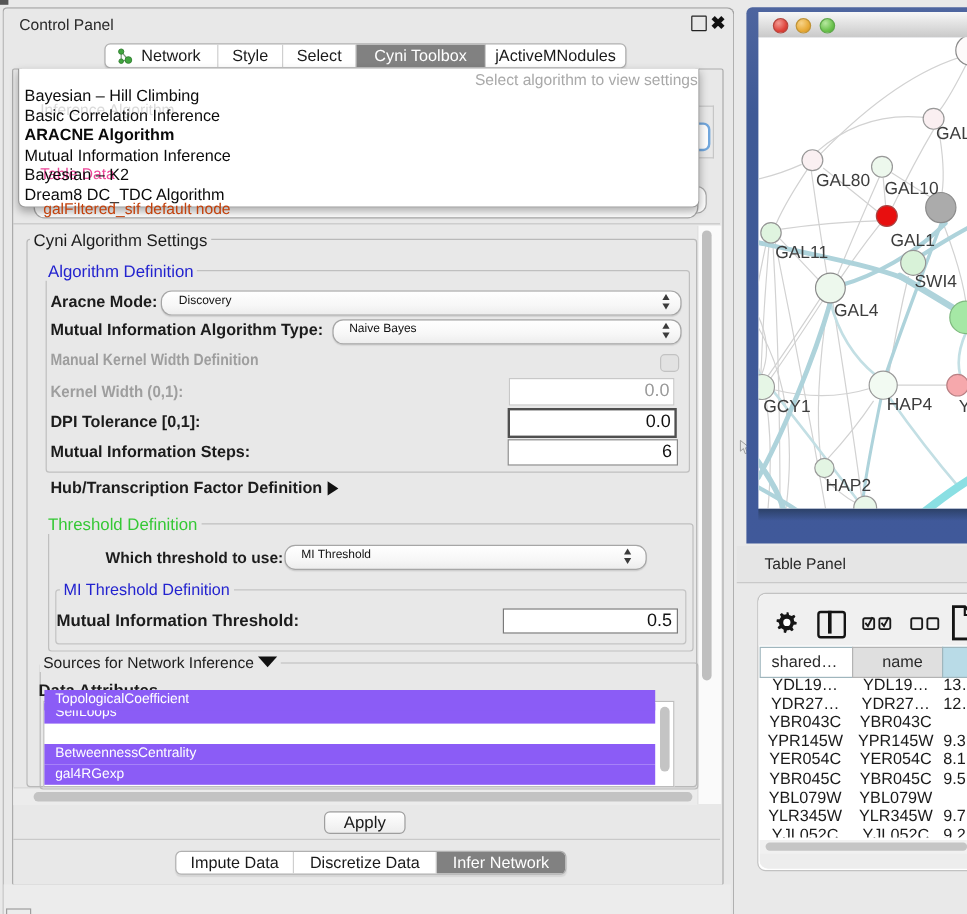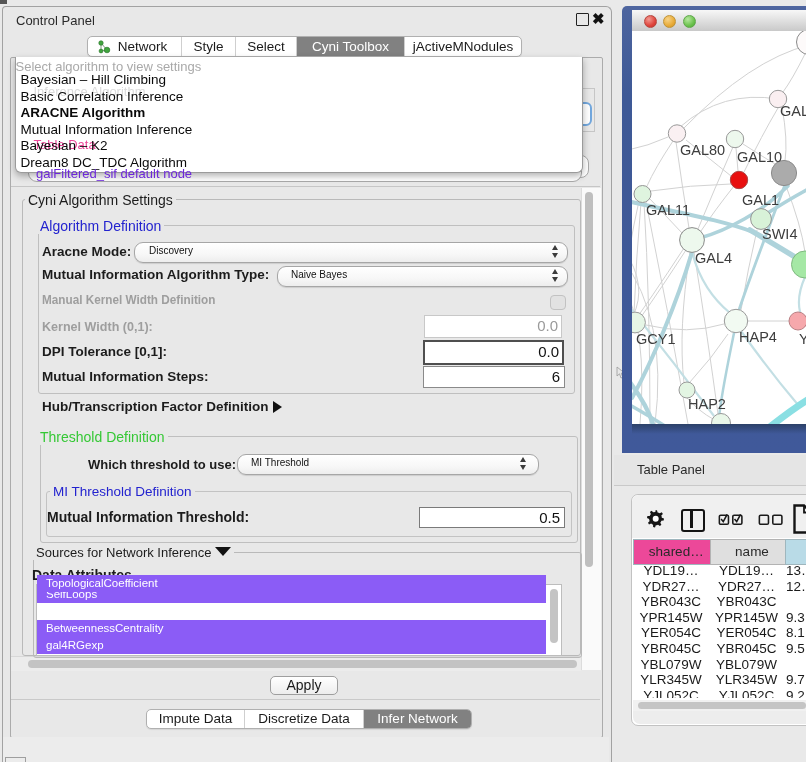--- a/index.html
+++ b/index.html
@@ -56,33 +56,33 @@
  <div class="t" style="width:116px">jActiveMNodules</div>
 </div>
 
 <div class="ab" style="left:560px;top:88px;width:34px;height:42px;border:1px solid #c6c6c6;border-left:none;background:#e8e8e8"></div>
 <div class="ab" style="left:570px;top:102px;width:18px;height:20px;border:2.5px solid #72a7dd;border-radius:6px;background:#fff"></div>
 <div class="ab" style="left:562px;top:155px;width:25px;height:21px;border:1px solid #a9a9a9;border-radius:8px;background:#fff"></div>
 
 <div class="ab" style="left:28px;top:160px;width:552px;height:20px;border:1px solid #a9a9a9;border-radius:9px;background:#fff"></div>
 
 <div class="ab" style="left:14.5px;top:57px;width:566px;height:115px;background:#fff;border:1px solid #9b9b9b;border-top:none;border-radius:0 0 6px 6px;box-shadow:0 3px 7px rgba(0,0,0,0.3)">
- <div class="ab" style="left:0;top:1.5px;width:100%;text-align:left;font-size:13px;color:#a9a9a9">Select algorithm to view settings</div>
+ <div class="ab" style="left:0;top:1.5px;width:100%;text-align:right;font-size:13px;color:#a9a9a9">Select algorithm to view settings</div>
  <div class="ab" style="left:18px;top:27px;font-size:13px;color:#dadada;white-space:nowrap">Inference Algorithm</div>
  <div class="ab" style="left:18px;top:80px;font-size:13px;color:#ec4899;white-space:nowrap">Table Data</div>
  <div class="ab" style="left:5px;top:15px;font-size:13.5px;color:#0a0a0a;line-height:16.5px;white-space:nowrap">
   Bayesian – Hill Climbing<br>
   Basic Correlation Inference<br>
   <span class="b">ARACNE Algorithm</span><br>
   Mutual Information Inference<br>
   Bayesian – K2<br>
   Dream8 DC_TDC Algorithm
  </div>
 </div>
-<div class="ab" style="left:36px;top:165.5px;font-size:13px;color:#6d28d9;white-space:nowrap">galFiltered_sif default node</div>
+<div class="ab" style="left:36px;top:165.5px;font-size:13px;color:#c2410c;white-space:nowrap">galFiltered_sif default node</div>
 
 <div class="ab" style="left:11px;top:186px;width:589px;height:1px;background:#c6c6c6"></div>
 <div class="ab" style="left:581px;top:188px;width:19px;height:482px;background:#fafafa;border-left:1px solid #dcdcdc"></div>
 <div class="ab" style="left:584.5px;top:192px;width:8.5px;height:375px;background:#bfbfbf;border-radius:4.5px"></div>
 <div class="ab" style="left:11px;top:656px;width:570px;height:14px;background:#ececec;border-top:1px solid #d8d8d8"></div>
 <div class="ab" style="left:28px;top:659.5px;width:549px;height:8.5px;background:#c3c3c3;border-radius:4.5px"></div>
 
 <div class="grp" style="left:22px;top:199px;width:557px;height:455px"></div>
 <div class="gtitle" style="left:25px;top:192px;color:#1c1c1c">Cyni Algorithm Settings</div>
 
@@ -291,21 +291,21 @@
 </svg>
 <svg class="ab" style="left:758px;top:512.5px" width="27" height="13" viewBox="0 0 31 15">
  <rect x="1.5" y="2.5" width="10.5" height="10.5" rx="1.5" fill="none" stroke="#1a1a1a" stroke-width="1.8"></rect>
  <rect x="17" y="2.5" width="10.5" height="10.5" rx="1.5" fill="none" stroke="#1a1a1a" stroke-width="1.8"></rect>
 </svg>
 <svg class="ab" style="left:793px;top:504px" width="13" height="30" viewBox="0 0 13 30">
  <path d="M1.5,1.5 L11,1.5 L18,8.5 L18,28.5 L1.5,28.5 Z" fill="none" stroke="#141414" stroke-width="2.4"></path>
  <path d="M11,1.5 L11,8.5 L18,8.5" fill="none" stroke="#141414" stroke-width="1.8"></path>
 </svg>
 
-<div class="ab" style="left:633px;top:539px;width:75.5px;height:24px;background:#ec4899;border:1px solid #9fb6bd;font-size:13.5px;color:#2a2a2a;text-align:center;text-indent:9px;line-height:23px">shared…</div>
+<div class="ab" style="left:633px;top:539px;width:75.5px;height:24px;background:#ffffff;border:1px solid #9fb6bd;font-size:13.5px;color:#2a2a2a;text-indent:9px;line-height:23px">shared…</div>
 <div class="ab" style="left:709.5px;top:539px;width:74px;height:24px;background:#dfdfdf;border:1px solid #b3b3b3;font-size:13.5px;color:#2a2a2a;text-align:center;text-indent:9px;line-height:23px">name</div>
 <div class="ab" style="left:784.5px;top:539px;width:30px;height:24px;background:#b9dbe7;border:1px solid #9fb6bd"></div>
 
 <div class="ab" id="tablerows" style="left:633px;top:563px;width:173px;height:134.5px;overflow:hidden;font-size:13.5px;color:#1a1a1a;line-height:15.6px">
  <div><span class="c1">YDL19…</span><span class="c2">YDL19…</span><span class="c3">13…</span></div>
  <div><span class="c1">YDR27…</span><span class="c2">YDR27…</span><span class="c3">12…</span></div>
  <div><span class="c1">YBR043C</span><span class="c2">YBR043C</span><span class="c3"></span></div>
  <div><span class="c1">YPR145W</span><span class="c2">YPR145W</span><span class="c3">9.3</span></div>
  <div><span class="c1">YER054C</span><span class="c2">YER054C</span><span class="c3">8.1</span></div>
  <div><span class="c1">YBR045C</span><span class="c2">YBR045C</span><span class="c3">9.5</span></div>

